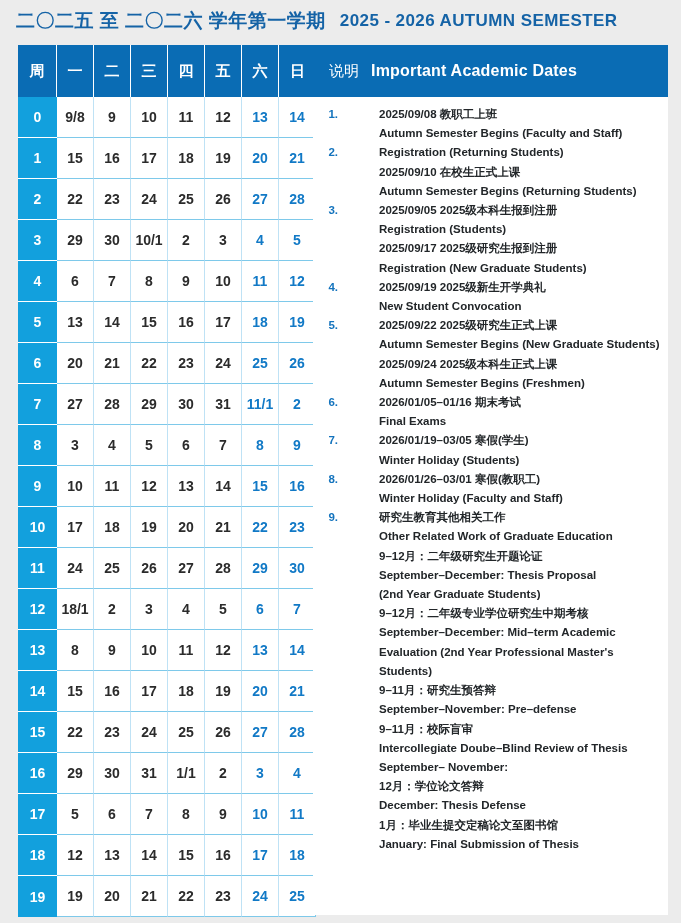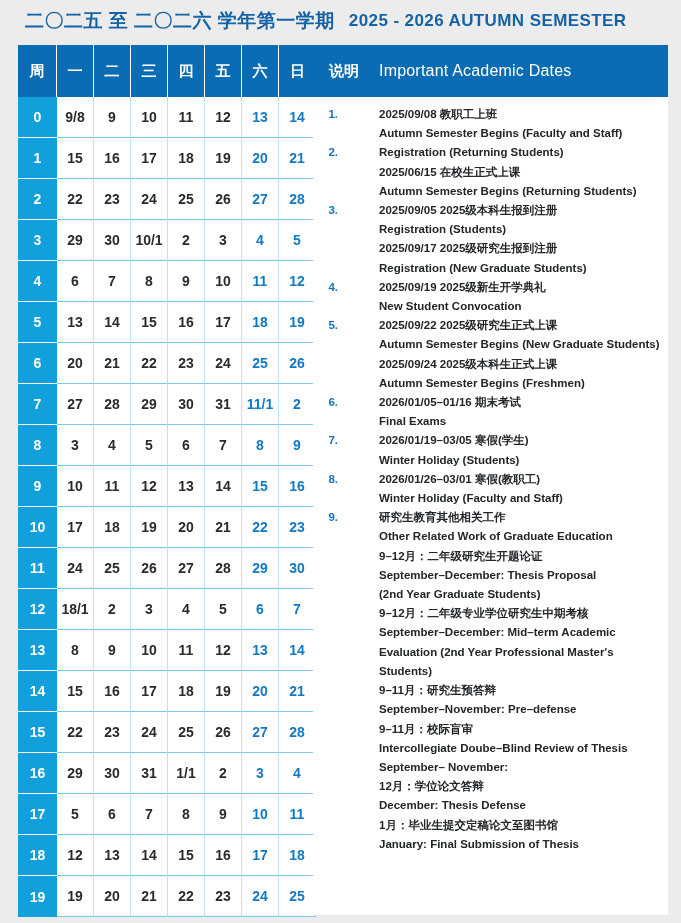--- a/index.html
+++ b/index.html
@@ -16,21 +16,21 @@
 
   
   .title-bar {
     position: absolute;
     left: 0;
     top: 0;
     width: 586px;
     height: 41px;
     display: flex;
     align-items: center;
-    padding-left: 25px;
+    padding-left: 16px;
     box-sizing: border-box;
   }
   .title-cn {
     font-size: 19px;
     font-weight: 700;
     color: #1563a6;
     letter-spacing: 0.5px;
     white-space: nowrap;
   }
   .title-en {
@@ -115,26 +115,26 @@
     height: 52px;
     background: #0a6cb4;
     color: #ffffff;
     display: flex;
     align-items: center;
     padding-left: 16px;
     box-sizing: border-box;
   }
   .panel-head-cn {
     font-size: 15px;
-    font-weight: 700;
+    font-weight: 400;
   }
   .panel-head-en {
     font-size: 16px;
-    font-weight: 400;
-    margin-left: 20px;
+    font-weight: 700;
+    margin-left: 12px;
     letter-spacing: 0.2px;
   }
   .panel-body {
     padding: 8px 8px 0 10px;
     box-sizing: border-box;
   }
   .entry {
     display: flex;
     align-items: flex-start;
     margin-bottom: 0;
@@ -400,21 +400,21 @@
           <div class="entry-num">1.</div>
           <div class="entry-lines">
             <div class="line">2025/09/08 教职工上班</div>
             <div class="line">Autumn Semester Begins (Faculty and Staff)</div>
           </div>
         </div>
         <div class="entry">
           <div class="entry-num">2.</div>
           <div class="entry-lines">
             <div class="line">Registration (Returning Students)</div>
-            <div class="line">2025/06/15 在校生正式上课</div>
+            <div class="line">2025/09/10 在校生正式上课</div>
             <div class="line">Autumn Semester Begins (Returning Students)</div>
           </div>
         </div>
         <div class="entry">
           <div class="entry-num">3.</div>
           <div class="entry-lines">
             <div class="line">2025/09/05 2025级本科生报到注册</div>
             <div class="line">Registration (Students)</div>
             <div class="line">2025/09/17 2025级研究生报到注册</div>
             <div class="line">Registration (New Graduate Students)</div>

